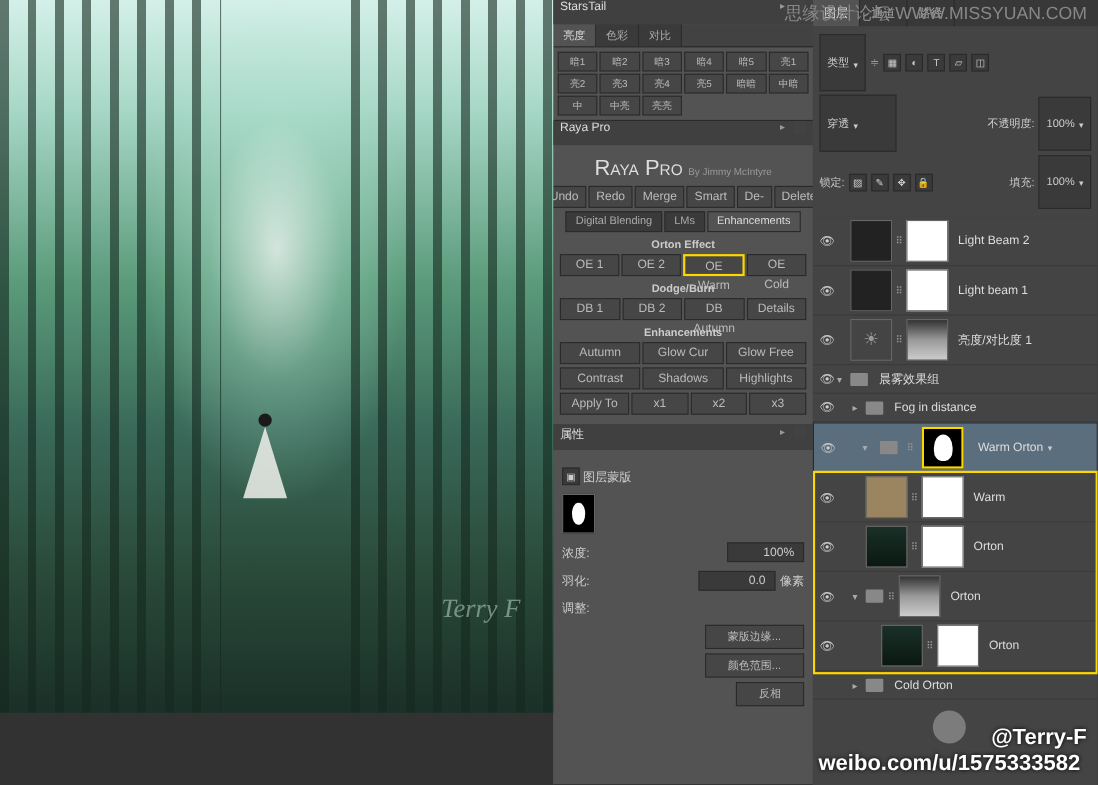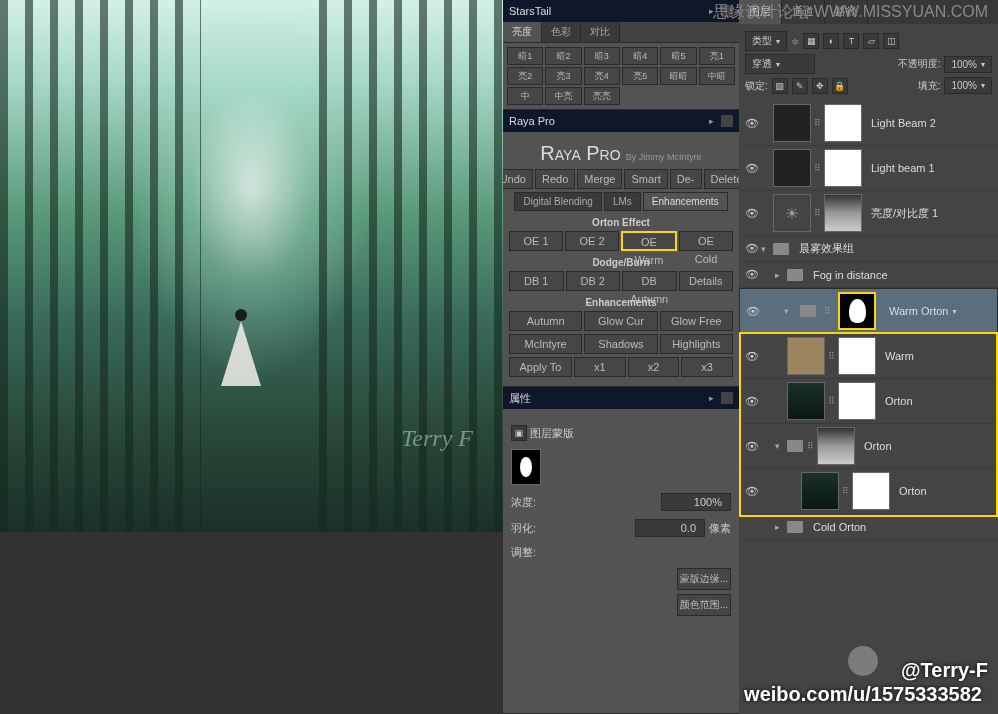--- a/index.html
+++ b/index.html
@@ -1,29 +1,29 @@
 <!DOCTYPE html>
 <html><head>
 <meta charset="utf-8">
 <style>
 *{margin:0;padding:0;box-sizing:border-box;font-family:'Microsoft YaHei',Arial,sans-serif}
 body{background:#323232;width:998px;height:714px;overflow:hidden;position:relative;color:#ccc;font-size:11px}
 .main{display:flex;height:714px}
-.canvas{width:503px;height:532px;position:relative;background:linear-gradient(180deg,#d4f0e8 0%,#a8d8c8 15%,#5a9a7a 40%,#3a6a5a 60%,#2a4a3a 80%,#1a3028 100%);overflow:hidden}
+.canvas{width:503px;height:648px;position:relative;background:linear-gradient(180deg,#d4f0e8 0%,#a8d8c8 15%,#5a9a7a 40%,#3a6a5a 60%,#2a4a3a 80%,#1a3028 100%);overflow:hidden}
 .canvas::before{content:'';position:absolute;inset:0;background:radial-gradient(ellipse 40% 60% at 50% 35%,rgba(255,255,255,0.7) 0%,rgba(180,230,210,0.3) 30%,transparent 60%)}
 .trees-l{position:absolute;left:0;top:0;width:40%;height:100%;background:repeating-linear-gradient(90deg,rgba(20,40,30,0.6) 0px,rgba(20,40,30,0.6) 8px,transparent 8px,transparent 25px)}
 .trees-r{position:absolute;right:0;top:0;width:40%;height:100%;background:repeating-linear-gradient(90deg,transparent 0px,transparent 17px,rgba(20,40,30,0.6) 17px,rgba(20,40,30,0.6) 25px)}
 .figure{position:absolute;left:48%;top:58%;transform:translateX(-50%);width:40px;height:90px}
 .figure::before{content:'';position:absolute;top:0;left:50%;transform:translateX(-50%);width:12px;height:12px;background:#1a1a1a;border-radius:50%}
 .figure::after{content:'';position:absolute;top:12px;left:50%;transform:translateX(-50%);width:0;height:0;border-left:20px solid transparent;border-right:20px solid transparent;border-bottom:65px solid rgba(240,240,235,0.85)}
 .wm1{position:absolute;right:30px;bottom:80px;font-size:24px;color:rgba(200,230,220,0.5);font-style:italic;font-family:Georgia,serif}
 .wm2{position:absolute;left:50%;transform:translateX(-50%);bottom:50px;font-size:16px;color:rgba(200,230,220,0.5);font-style:italic;font-family:Georgia,serif;white-space:nowrap}
 .panels{width:236px;background:#535353;display:flex;flex-direction:column}
 .panel{background:#535353;border-bottom:1px solid #2a2a2a}
-.phead{background:#0f172a;height:22px;display:flex;align-items:center;padding:0 6px;font-size:11px;color:#ddd;position:relative}
+.phead{background:#404040;height:22px;display:flex;padding:0 6px;font-size:11px;color:#ddd;position:relative}
 .phead::after{content:'';position:absolute;right:6px;width:12px;height:12px;background:#424242}
 .phead .ctrls{margin-left:auto;display:flex;gap:4px}
 .phead .ctrls span{width:10px;height:10px;color:#999;font-size:9px;line-height:10px}
 .tabs{display:flex;background:#424242;border-bottom:1px solid #2a2a2a}
 .tab{padding:3px 9px;font-size:10px;color:#aaa;background:#3a3a3a;border-right:1px solid #2a2a2a;cursor:pointer}
 .tab.active{background:#535353;color:#ddd}
 .bgrid{padding:4px;display:grid;grid-template-columns:repeat(6,1fr);gap:2px}
 .bgrid .btn{background:#464646;border:1px solid #2a2a2a;height:18px;font-size:9px;color:#bbb;text-align:center;line-height:16px;cursor:pointer}
 .raya{padding:6px}
 .raya-title{font-family:Georgia,serif;font-size:20px;color:#ddd;text-align:center;margin:4px 0}
@@ -34,29 +34,29 @@
 .rtab{background:#3a3a3a;border:1px solid #2a2a2a;padding:3px 8px;font-size:10px;color:#aaa;cursor:pointer}
 .rtab.active{background:#535353;color:#ddd}
 .sect{text-align:center;font-size:10px;color:#ccc;margin:6px 0 3px;font-weight:bold}
 .hl-y{border:2px solid #ffd700!important}
 .props{padding:8px}
 .prow{display:flex;align-items:center;margin:8px 0;font-size:11px}
 .prow label{flex:0 0 50px}
 .prow .val{margin-left:auto;background:#3a3a3a;padding:2px 8px;border:1px solid #2a2a2a;min-width:70px;text-align:right}
 .prow .suff{margin-left:4px}
 .pbtns{display:flex;gap:3px;justify-content:flex-end;margin:4px 0}
-.pbtn{background:#464646;border:1px solid #2a2a2a;padding:3px 2px;font-size:10px;color:#bbb;cursor:pointer}
+.pbtn{background:#464646;border:1px solid #2a2a2a;padding:3px 20px;font-size:10px;color:#bbb;cursor:pointer}
 .layers-col{width:259px;background:#444;display:flex;flex-direction:column}
 .top-wm{position:absolute;top:2px;right:10px;font-size:16px;color:#888}
 .ltabs{background:#383838;display:flex;height:24px}
 .ltab{padding:4px 10px;font-size:11px;color:#aaa;cursor:pointer;border-right:1px solid #2a2a2a}
 .ltab.active{background:#535353;color:#ddd}
 .lopts{padding:4px 6px;background:#444}
 .lopt-row{display:flex;align-items:center;gap:4px;margin:3px 0;font-size:10px}
-.sel{background:#3a3a3a;border:1px solid #2a2a2a;padding:2px 6px;color:#ccc;cursor:pointer;display:inline-flex;align-items:center;gap:4px}
+.sel{background:#3a3a3a;border:1px solid #2a2a2a;padding:18px 6px;color:#ccc;cursor:pointer;display:inline-flex;align-items:flex-end;gap:4px}
 .sel::after{content:'▾';font-size:8px}
 .iconbtn{width:16px;height:16px;background:#3a3a3a;border:1px solid #2a2a2a;display:inline-flex;align-items:center;justify-content:center;font-size:9px;cursor:pointer}
 .layer-list{flex:1;overflow-y:auto;background:#444}
 .layer{display:flex;align-items:center;padding:3px 4px;min-height:44px;border-bottom:1px solid #3a3a3a;position:relative}
 .layer.sel{background:#5a6e7e}
 .layer.grp{min-height:26px}
 .vis{width:18px;height:18px;display:flex;align-items:center;justify-content:center;cursor:pointer;font-size:11px;color:#ccc}
 .indent{width:14px}
 .fold{width:12px;font-size:9px;color:#aaa;cursor:pointer}
 .folder-ico{width:16px;height:12px;background:#888;border-radius:1px;margin-right:4px}
@@ -156,21 +156,21 @@
             <div class="rbtn">DB Autumn</div>
             <div class="rbtn">Details</div>
           </div>
         <div class="sect">Enhancements</div>
         <div class="brow" id="re1">
             <div class="rbtn">Autumn</div>
             <div class="rbtn">Glow Cur</div>
             <div class="rbtn">Glow Free</div>
           </div>
         <div class="brow" id="re2">
-            <div class="rbtn">McIntyre</div>
+            <div class="rbtn">Contrast</div>
             <div class="rbtn">Shadows</div>
             <div class="rbtn">Highlights</div>
           </div>
         <div class="brow">
           <div class="rbtn wide">Apply To</div>
           <div class="rbtn">x1</div>
           <div class="rbtn">x2</div>
           <div class="rbtn">x3</div>
         </div>
       </div>
@@ -199,20 +199,23 @@
             <span class="suff">像素</span>
           </div>
         <div class="prow">
             <label>调整:</label>
           </div>
         <div class="pbtns">
             <div class="pbtn">蒙版边缘...</div>
           </div>
         <div class="pbtns">
             <div class="pbtn">颜色范围...</div>
+          </div>
+        <div class="pbtns">
+            <div class="pbtn">反相</div>
           </div>
       </div>
     </div>
   </div>
 
   <div class="layers-col">
     <div class="ltabs">
       <div class="ltab active">图层</div>
       <div class="ltab">通道</div>
       <div class="ltab">路径</div>

